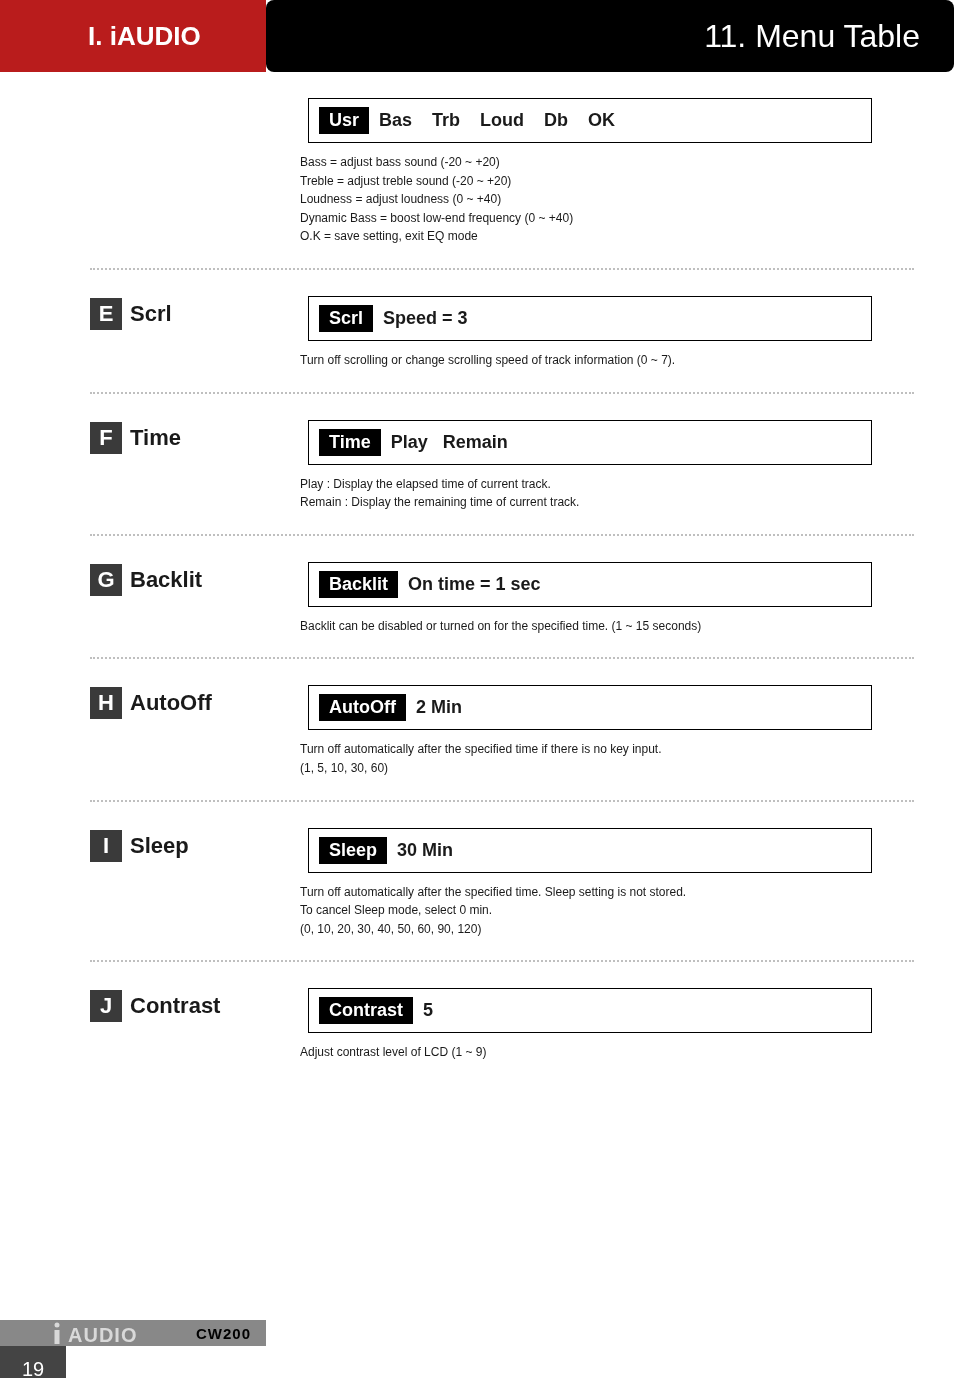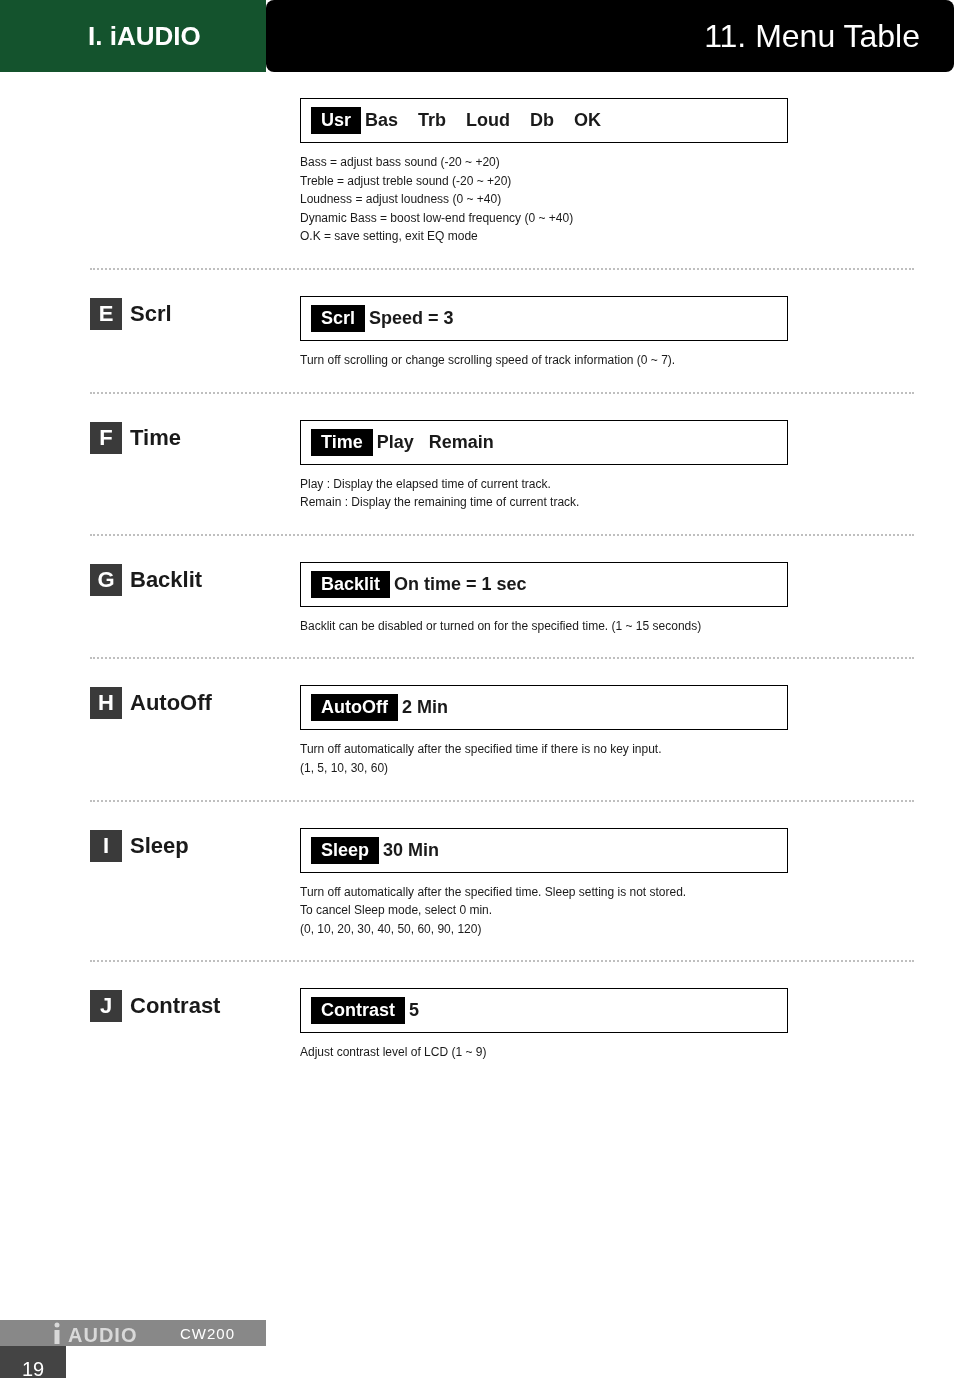--- a/index.html
+++ b/index.html
@@ -10,21 +10,21 @@
     background: #fff;
     position: relative;
     color: #1a1a1a;
   }
   .header {
     display: flex;
     height: 72px;
   }
   .header-left {
     width: 266px;
-    background: #14532d;
+    background: #b91c1c;
     color: #fff;
     font-size: 26px;
     font-weight: bold;
     display: flex;
     align-items: center;
     padding-left: 88px;
   }
   .header-right {
     flex: 1;
     background: #000;
@@ -39,24 +39,25 @@
   .content {
     padding: 26px 40px 0 90px;
   }
   .first-block {
     margin-left: 210px;
   }
   .menu-box {
     border: 1px solid #000;
     padding: 8px 10px;
     display: flex;
-    gap: 4px;
+    gap: 10px;
     align-items: center;
     margin-bottom: 10px;
-    width: 488px;
+    width: 564px;
+    margin-left: 8px;
   }
   .menu-box .tag {
     background: #000;
     color: #fff;
     font-weight: bold;
     font-size: 18px;
     padding: 3px 10px;
     margin-right: 0;
   }
   .menu-box .opts {
@@ -121,24 +122,24 @@
     background: #888;
     width: 266px;
     height: 100%;
     display: flex;
     align-items: center;
     padding-left: 50px;
     position: relative;
   }
   .footer-left svg { display: block; }
   .footer-model {
-    color: #ffffff;
+    color: #000000;
     font-size: 15px;
-    margin-left: 10px;
-    font-weight: normal;
+    margin-left: 26px;
+    font-weight: bold;
     letter-spacing: 1px;
   }
   .footer-right {
     background: #444;
     color: #fff;
     font-weight: normal;
     font-size: 20px;
     padding: 12px 22px;
     margin-right: 0;
   }

